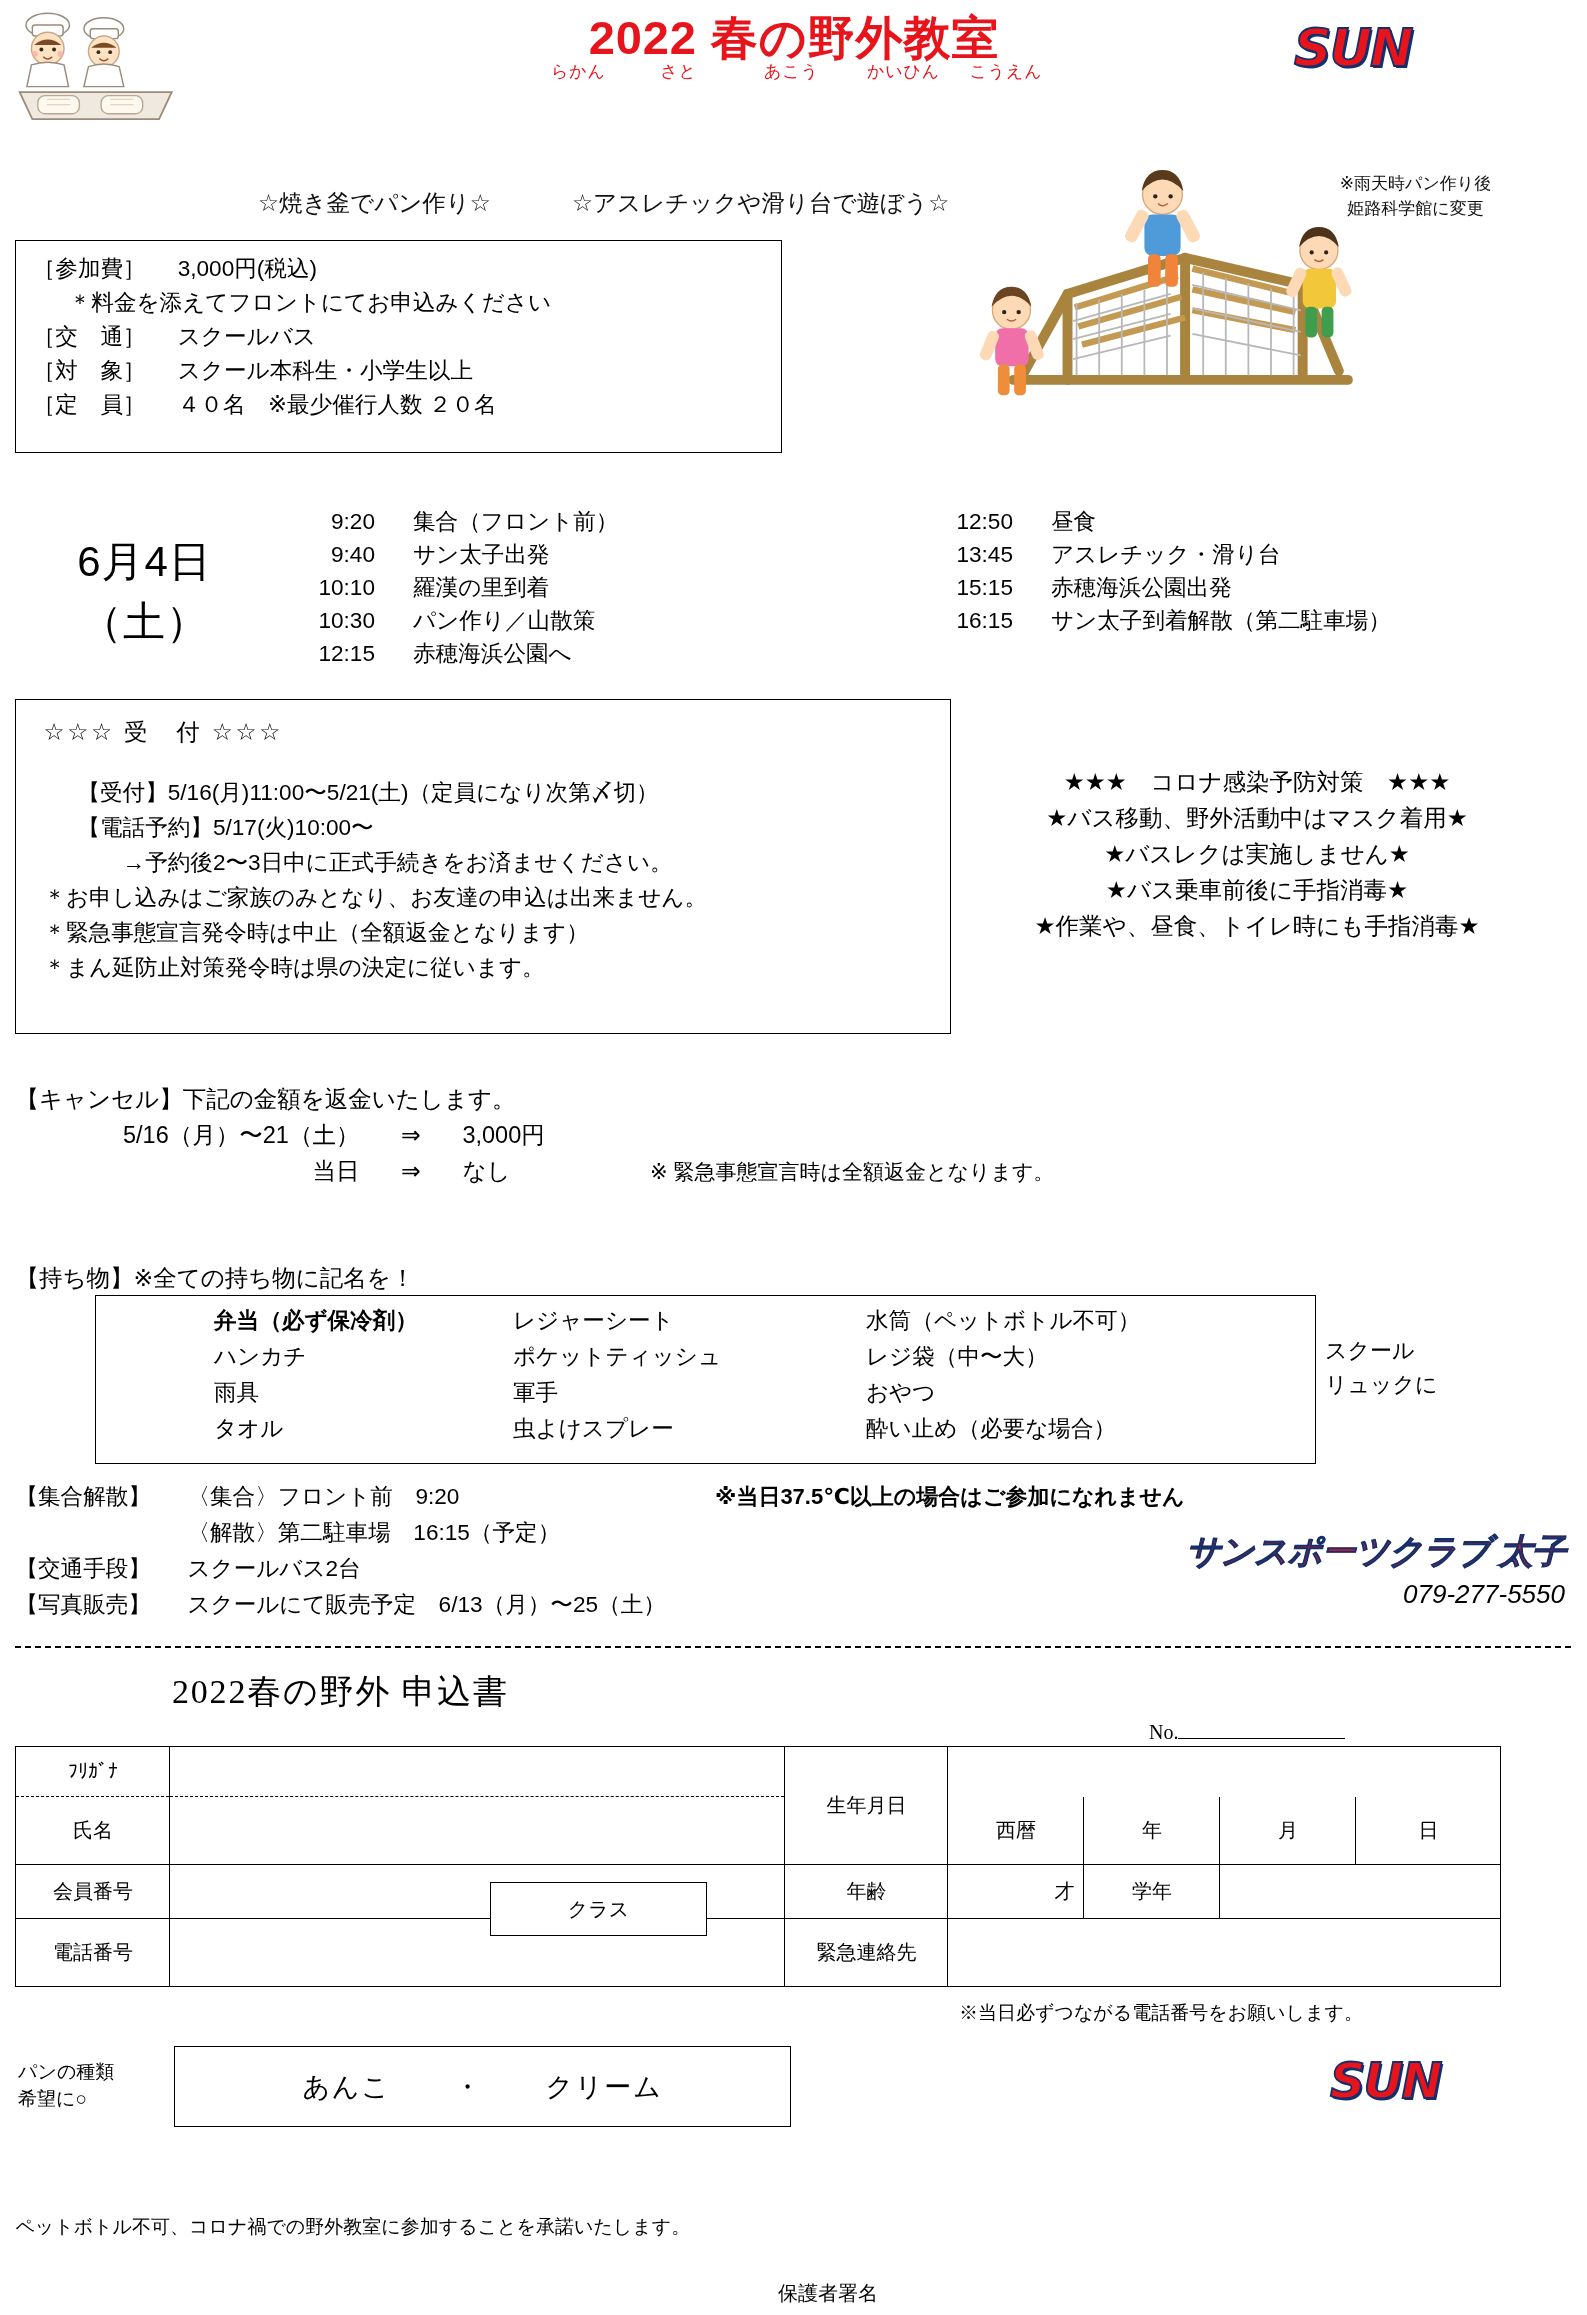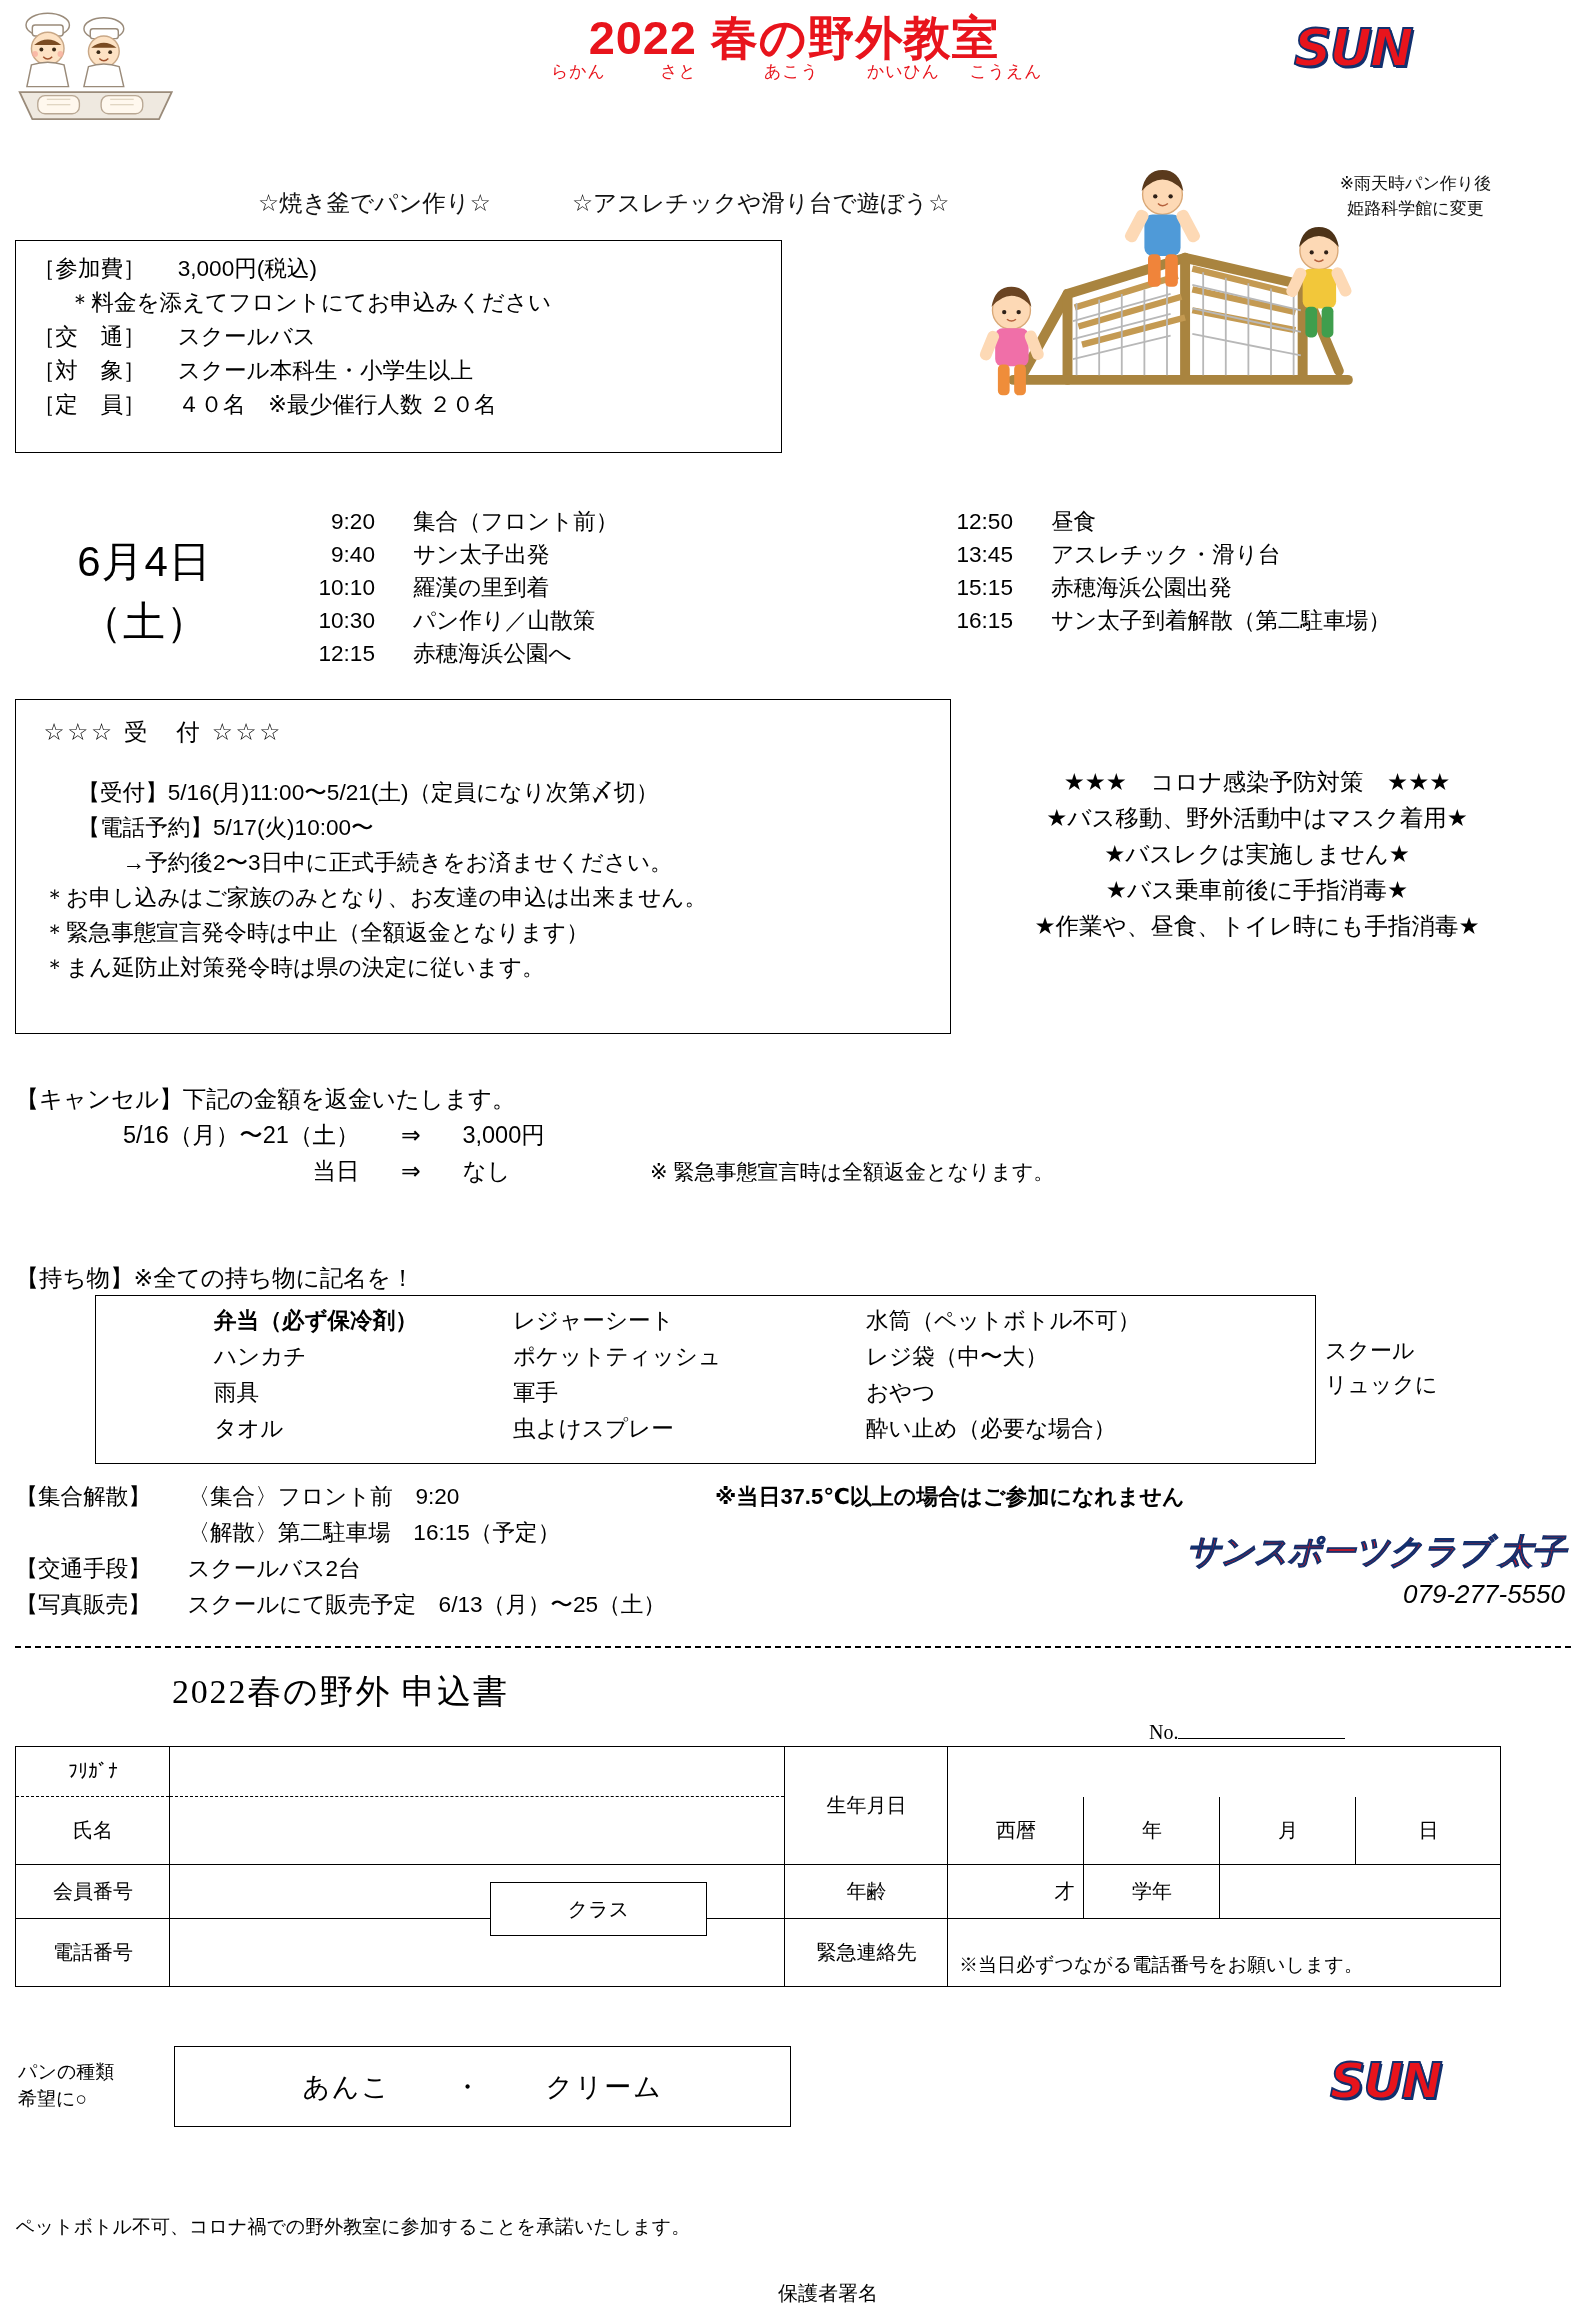--- a/index.html
+++ b/index.html
@@ -460,21 +460,21 @@
         <td colspan="4"></td>
       </tr>
     </tbody>
       </table>
   </div>
 
   <div class="abs" style="left:448px; top:1882px; width:217px; height:54px; border:1.8px solid #000; box-sizing:border-box; display:flex; align-items:center; justify-content:center; font-family:'Liberation Serif',serif; font-size:20px; background:#fff;margin-left:42px;">
     <span>クラス</span>
   </div>
 
-  <div class="abs phone-note nw" style="left:959px; top:1952px;">※当日必ずつながる電話番号をお願いします。</div>
+  <div class="abs phone-note nw" style="left:959px; top:2000px;">※当日必ずつながる電話番号をお願いします。</div>
 
   <div class="abs bread-label" style="left:18px; top:2058px; width:145px;">
     <div>パンの種類</div>
     <div>希望に○</div>
   </div>
 
   <div class="abs bread-box" style="left:174px; top:2046px; width:617px; height:81px;">
     <div style="display:flex; align-items:center; justify-content:center; height:100%;">
       <span class="bread-choice">あんこ</span>
       <span class="bread-choice" style="padding:0 63px;">・</span>

